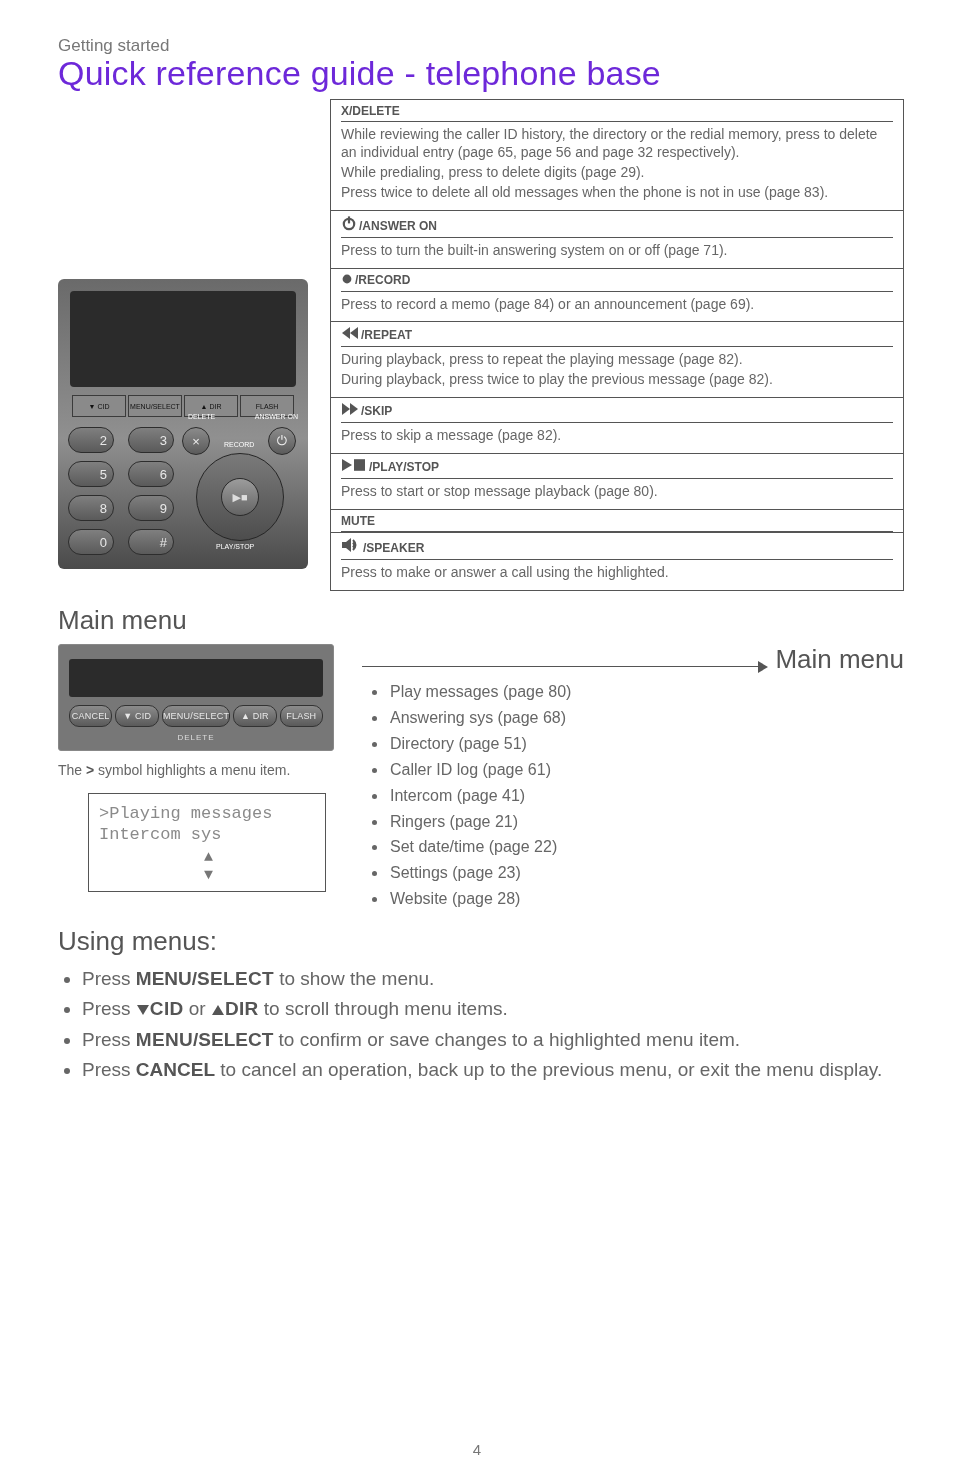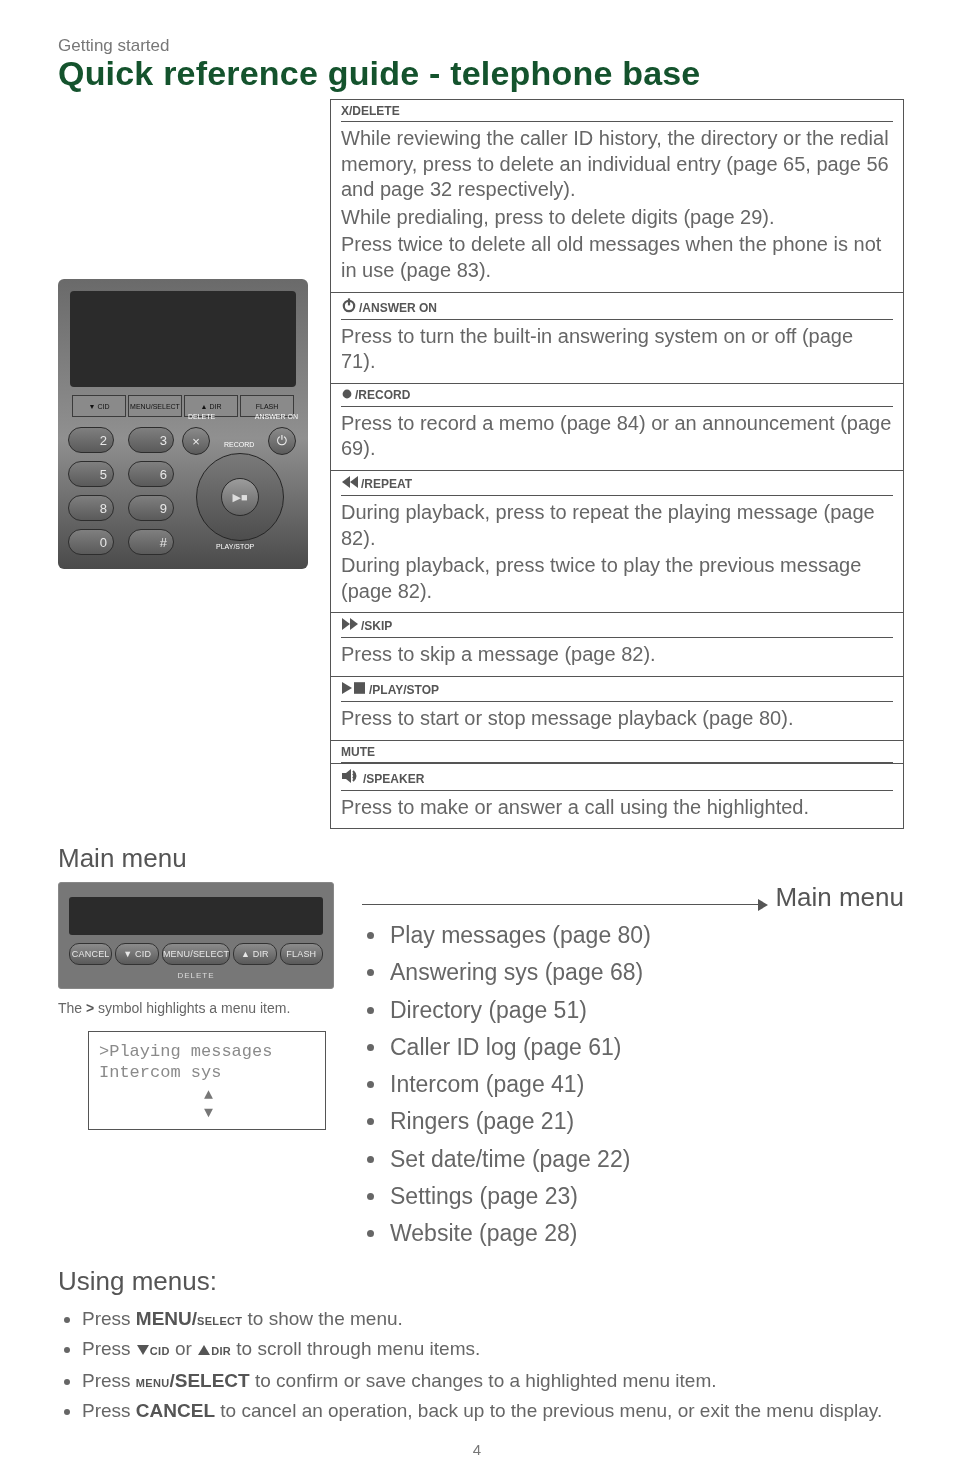--- a/index.html
+++ b/index.html
@@ -1,18 +1,18 @@
 <!DOCTYPE html>
 <html><head>
 <meta charset="utf-8">
 <style>
   html,body{margin:0;padding:0;background:#fff;color:#555;font-family:Verdana,Geneva,sans-serif}
   .page{width:954px;min-height:1472px;margin:0 auto;padding:36px 50px 30px 58px;box-sizing:border-box;position:relative}
   .breadcrumb{font-size:17px;color:#777;margin-bottom:-2px}
-  h1.title{font-size:34px;font-weight:700;color:#14532d;margin:0 0 6px 0;letter-spacing:.2px}
+  h1.title{font-size:34px;font-weight:400;color:#6d28d9;margin:0 0 6px 0;letter-spacing:.2px}
 
   .top-grid{display:flex;align-items:flex-start;gap:0}
   .left-col{width:272px;flex-shrink:0;padding-top:180px}
   .right-col{flex:1}
 
   
   .phone-img{width:250px;height:290px;background:linear-gradient(#6a6a6a,#909090 55%,#4a4a4a);border-radius:6px;position:relative;overflow:hidden}
   .phone-img .screen{position:absolute;top:12px;left:12px;right:12px;height:96px;background:#2b2b2b;border-radius:4px}
   .phone-img .nav-row{position:absolute;top:116px;left:14px;right:14px;height:22px;display:flex;gap:2px}
   .phone-img .nav-row span{flex:1;background:#8a8a8a;border:1px solid #3b3b3b;font-size:7px;color:#111;display:flex;align-items:center;justify-content:center}
@@ -23,48 +23,48 @@
   .phone-img .rc-big{position:absolute;top:26px;left:16px;width:86px;height:86px;border-radius:50%;background:linear-gradient(#7a7a7a,#4d4d4d);border:1px solid #262626;display:flex;align-items:center;justify-content:center}
   .phone-img .rc-big .ctr{width:36px;height:36px;border-radius:50%;background:linear-gradient(#9c9c9c,#646464);border:1px solid #2a2a2a;color:#ddd;font-size:11px;display:flex;align-items:center;justify-content:center}
   .phone-img .rc-lbl{position:absolute;font-size:7px;color:#fff}
 
   
   .feat-box{border:1.4px solid #555;border-bottom:none}
   .feat-block{border-bottom:1.4px solid #555}
   .feat-title{font-weight:700;color:#555;font-size:12px;padding:4px 10px 0 10px}
   .feat-title .icon{display:inline-block;vertical-align:-1px;margin-right:2px}
   .feat-title hr{border:none;border-top:1.4px solid #555;margin:3px 0 0 0}
-  .feat-body{padding:2px 10px 6px 10px;font-size:20px;line-height:1.28;color:#666}
+  .feat-body{padding:2px 10px 6px 10px;font-size:14px;line-height:1.28;color:#666}
   .feat-body p{margin:2px 0}
 
   
   h2.section{font-size:26px;font-weight:400;color:#555;margin:14px 0 8px 0}
   .mm-grid{display:flex;align-items:flex-start;gap:28px}
   .mm-left{width:276px;flex-shrink:0}
   .mm-right{flex:1}
   .bar-img{border:1px solid #888;border-radius:3px;background:#777;padding:14px 10px 8px 10px}
   .bar-img .screenbar{height:38px;background:#2b2b2b;border-radius:3px;margin-bottom:8px}
   .bar-img .btnrow{display:flex;gap:3px}
   .bar-img .btnrow .b{flex:1;height:20px;border-radius:10px;background:linear-gradient(#8c8c8c,#5a5a5a);border:1px solid #333;color:#e8e8e8;font-size:9px;display:flex;align-items:center;justify-content:center;letter-spacing:.2px}
   .bar-img .del{margin-top:6px;text-align:center;color:#ddd;font-size:8px;letter-spacing:1px}
   .note{font-size:14px;color:#666;line-height:1.3;margin:10px 0 14px 0}
   .lcd{border:1.4px solid #555;width:216px;margin-left:30px;padding:10px 10px 6px 10px;font-family:"Courier New",monospace;color:#8a8a8a;font-size:17px;line-height:1.2;text-align:left}
   .lcd .arrows{text-align:center;font-size:15px;letter-spacing:-3px;margin-top:4px;color:#777}
   .mm-arrow-row{display:flex;align-items:center;margin-bottom:4px}
   .mm-arrow{flex:1;border-top:1.4px solid #555;position:relative;margin-right:10px;margin-top:14px}
   .mm-arrow::after{content:"";position:absolute;right:-3px;top:-6px;border-left:10px solid #555;border-top:6px solid transparent;border-bottom:6px solid transparent}
   .mm-right h2{margin:0 0 6px 0}
-  ul.menu-list{margin:2px 0 0 0;padding-left:26px;font-size:23px;color:#666;line-height:1.62}
+  ul.menu-list{margin:2px 0 0 0;padding-left:26px;font-size:16px;color:#666;line-height:1.62}
   ul.menu-list li{padding-left:2px}
 
   
   ul.steps{margin:4px 0 0 0;padding-left:24px;font-size:19px;color:#666;line-height:1.48}
   ul.steps li{margin-bottom:2px}
   .kw{font-weight:700;color:#555}
-  .sc{font-weight:700;font-size:11px;letter-spacing:.3px;color:#555}
+  .sc{font-weight:700;font-size:19px;letter-spacing:.3px;color:#555}
   .tri{display:inline-block;vertical-align:-1px}
 
   .pagenum{position:absolute;bottom:14px;left:0;right:0;text-align:center;font-size:15px;color:#777}
 
   
   svg{display:inline-block}
 </style>
 </head>
 <body>
 

